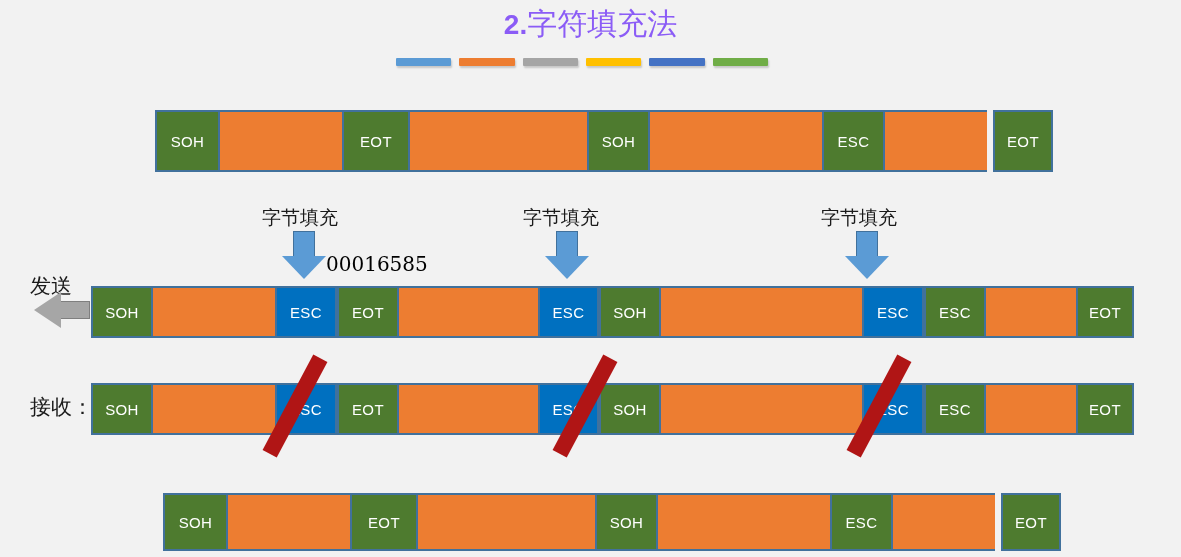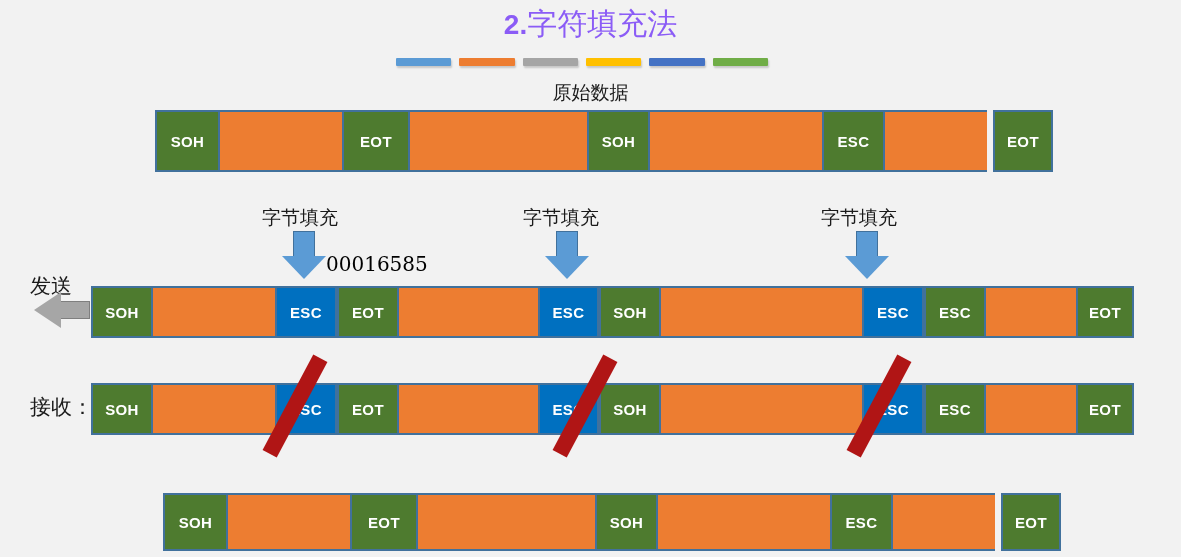--- a/index.html
+++ b/index.html
@@ -88,21 +88,20 @@
     font-family: "DejaVu Serif", "Liberation Serif", serif;
     font-size: 20px;
     color: #000;
     white-space: nowrap;
   }
 
   
   .frame-row {
     position: absolute;
     box-sizing: border-box;
-    font-weight: bold;
   }
   .cell {
     position: absolute;
     top: 0;
     height: 100%;
     box-sizing: border-box;
     display: flex;
     align-items: center;
     justify-content: center;
     color: #FFFFFF;
@@ -192,21 +191,20 @@
 
   <div class="accent-row" id="accent-row">
       <div class="accent-seg" style="background: rgb(91, 155, 213);"></div>
       <div class="accent-seg" style="background: rgb(237, 125, 49);"></div>
       <div class="accent-seg" style="background: rgb(165, 165, 165);"></div>
       <div class="accent-seg" style="background: rgb(255, 192, 0);"></div>
       <div class="accent-seg" style="background: rgb(68, 114, 196);"></div>
       <div class="accent-seg" style="background: rgb(112, 173, 71);"></div>
     </div>
 
-  <div class="cap cap-orig">原始数据</div>
   <div class="cap cap-send">发送</div>
   <div class="cap cap-recv">接收：</div>
   <div class="binary-label">00016585</div>
 
   <div class="send-arrow">
     <div class="sshaft"></div>
     <div class="shead"></div>
   </div>
 
   <div id="stuffing-layer">

